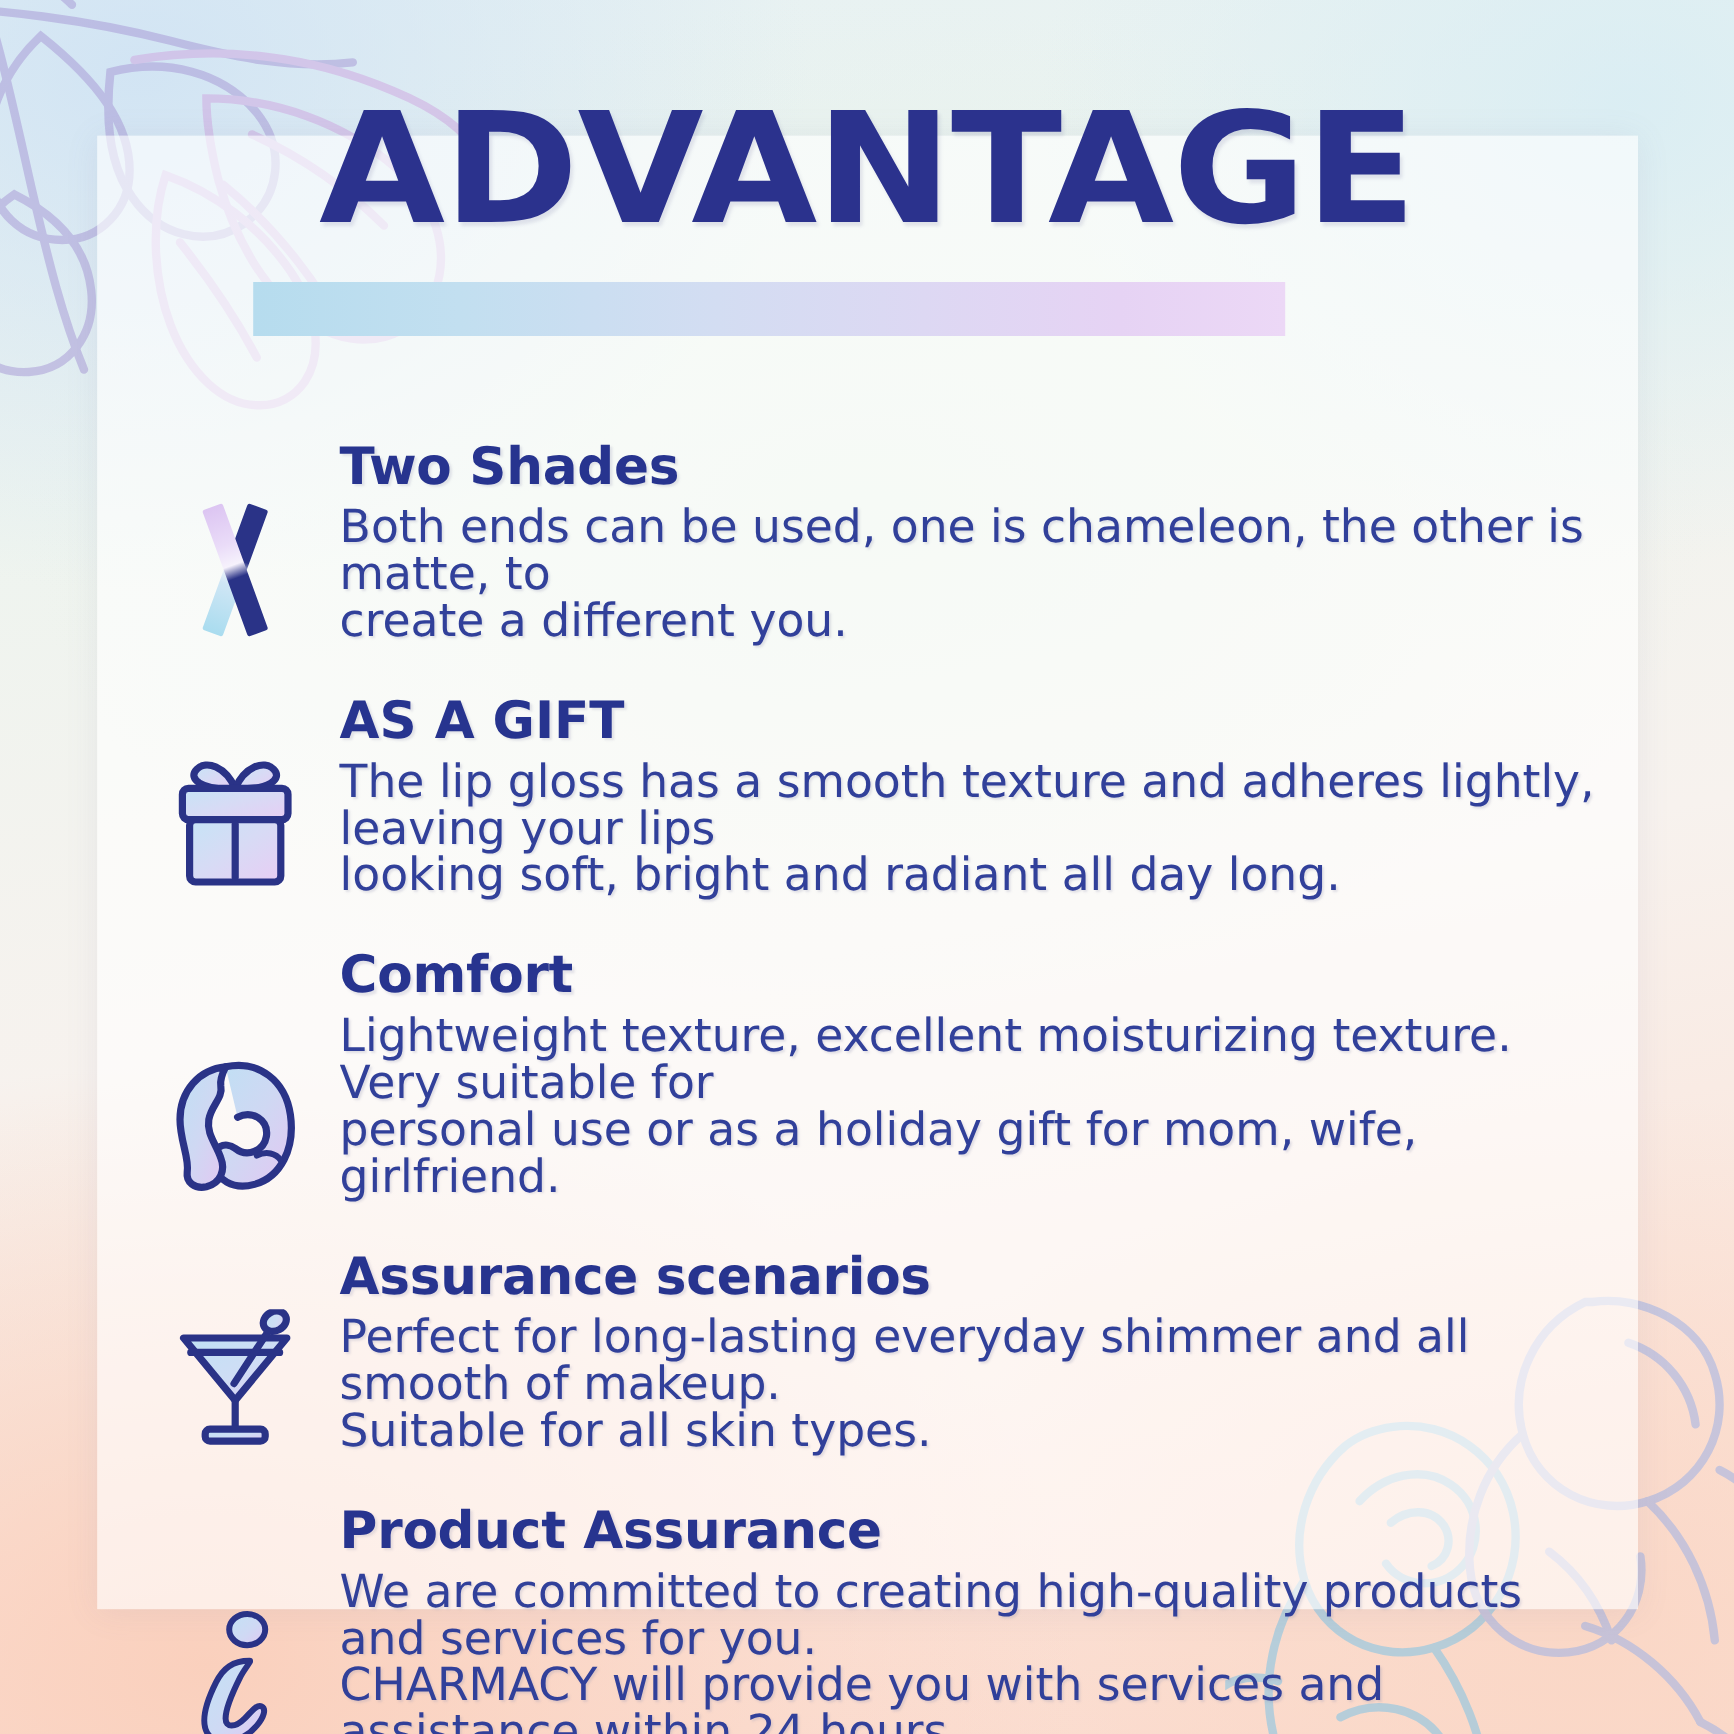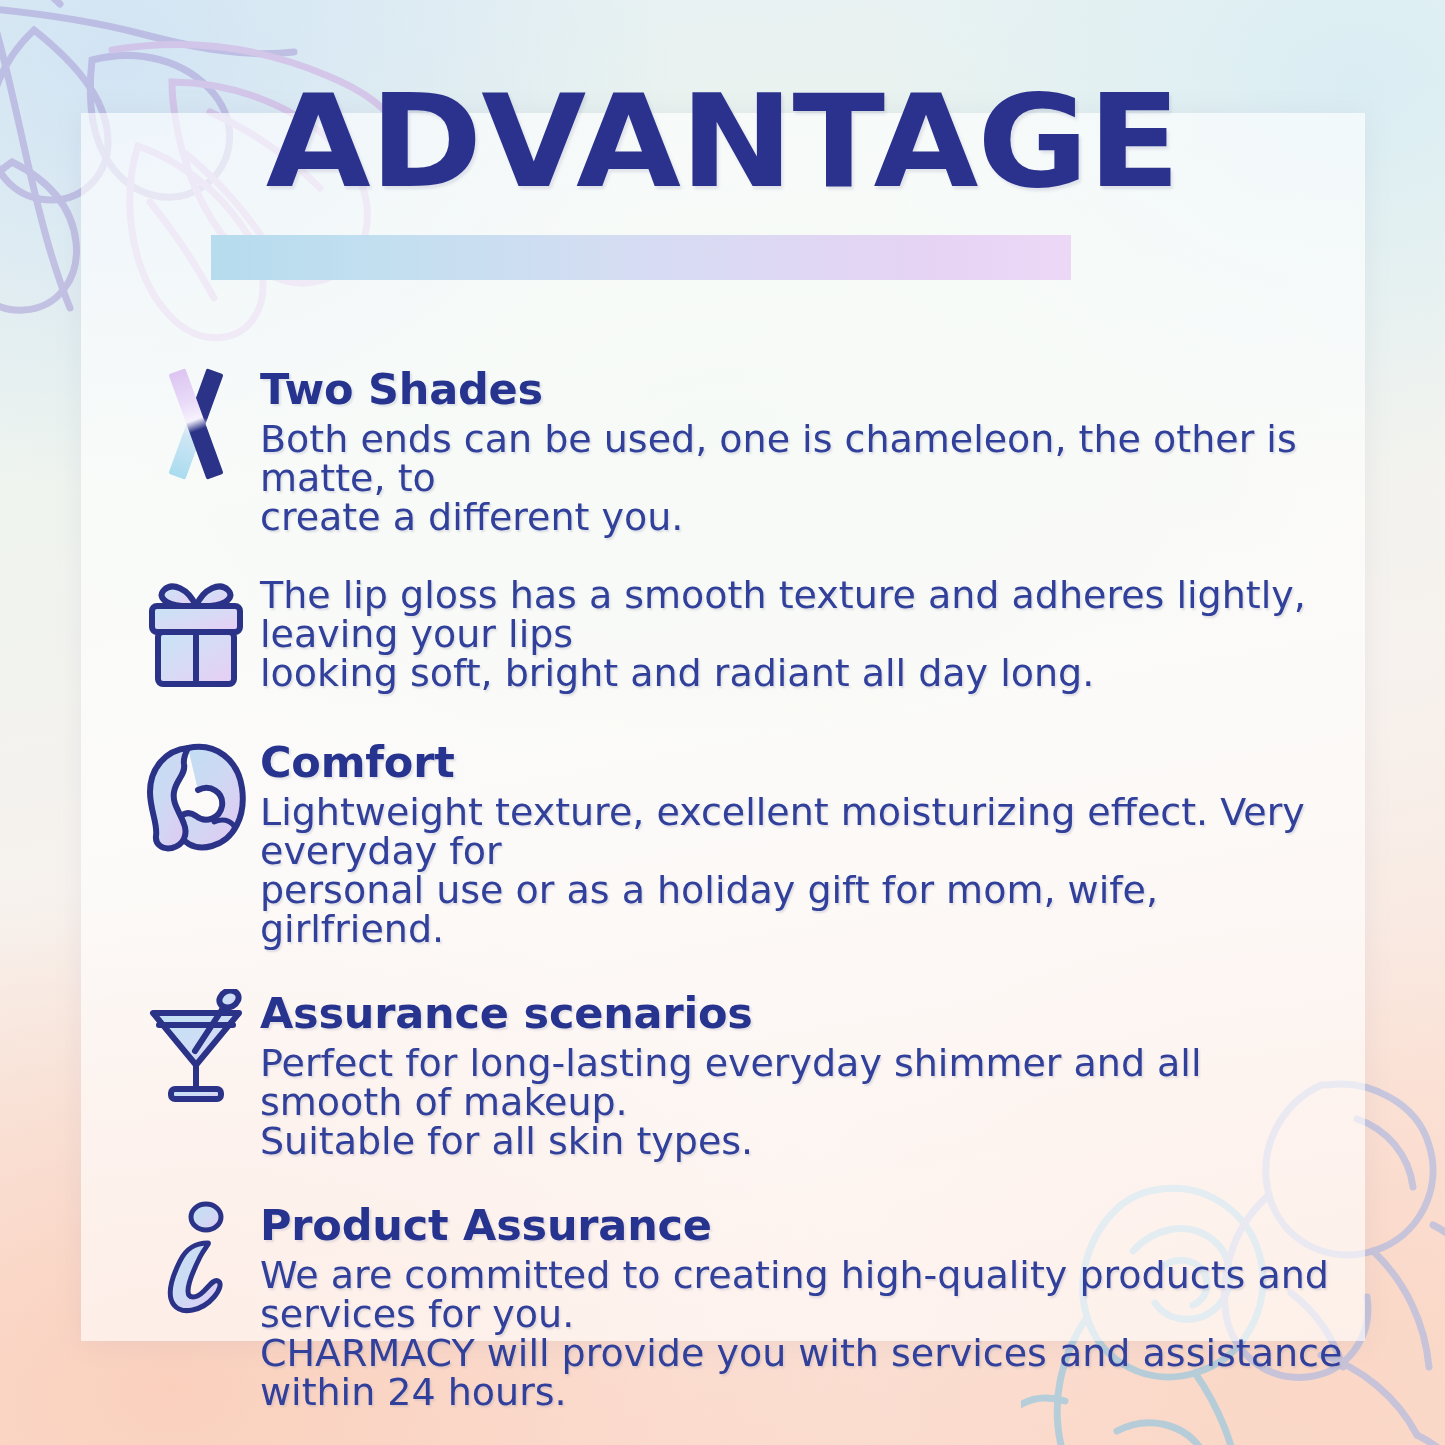--- a/index.html
+++ b/index.html
@@ -83,23 +83,24 @@
   
   .features {
     position: absolute;
     left: 132px;
     top: 362px;
     width: 1215px;
   }
   .feature {
     position: relative;
     display: flex;
-    align-items: flex-start;
+    align-items: flex-end;
     margin-bottom: 37px;
     min-height: 124px;
+    gap: 23px;
   }
   .feature:last-child { margin-bottom: 16px; }
 
   .icon-cell {
     flex: 0 0 128px;
     height: 124px;
     display: flex;
     align-items: center;
     justify-content: center;
   }
@@ -231,20 +232,21 @@
           <g fill="url(#g2)" stroke="#2a3387" stroke-width="6" stroke-linejoin="round" stroke-linecap="round">
             <path d="M52 26 C 44 8, 28 2, 20 10 C 12 18, 24 28, 52 26 Z"></path>
             <path d="M52 26 C 60 8, 76 2, 84 10 C 92 18, 80 28, 52 26 Z"></path>
             <rect x="8" y="26" width="88" height="26" rx="5"></rect>
             <rect x="14" y="52" width="76" height="52" rx="5"></rect>
           </g>
           <line x1="52" y1="56" x2="52" y2="100" stroke="#2a3387" stroke-width="6" stroke-linecap="round"></line>
         </svg>
       </div>
       <div class="text-cell">
+        <p class="f-title caps">AS A GIFT</p>
         <p class="f-body">The lip gloss has a smooth texture and adheres lightly, leaving your lips
 looking soft, bright and radiant all day long.</p>
       </div>
     </div>
 
     <div class="feature">
       <div class="icon-cell">
         <svg width="108" height="114" viewBox="0 0 108 114" xmlns="http://www.w3.org/2000/svg">
           <defs>
             <linearGradient id="g3" x1="0" y1="0" x2="1" y2="1">
@@ -257,21 +259,21 @@
             <path d="M46 8 C 74 2, 96 20, 100 48 C 104 76, 92 100, 70 106 C 52 111, 38 102, 36 88 C 34 74, 46 70, 54 76
                      C 64 84, 78 78, 80 66 C 82 52, 68 44, 56 50"></path>
             <path d="M46 8 C 24 10, 8 28, 8 52 C 8 70, 16 84, 14 96 C 13 104, 20 110, 30 108 C 42 105, 46 94, 42 84
                      C 38 72, 30 64, 32 52 C 34 40, 44 34, 42 24 C 41 18, 44 12, 46 8 Z"></path>
           </g>
           <path d="M72 82 C 80 78, 88 80, 92 86" fill="none" stroke="#2a3387" stroke-width="5" stroke-linecap="round"></path>
         </svg>
       </div>
       <div class="text-cell">
         <p class="f-title">Comfort</p>
-        <p class="f-body">Lightweight texture, excellent moisturizing effect. Very everyday for
+        <p class="f-body">Lightweight texture, excellent moisturizing texture. Very suitable for
 personal use or as a holiday gift for mom, wife, girlfriend.</p>
       </div>
     </div>
 
     <div class="feature">
       <div class="icon-cell">
         <svg width="102" height="118" viewBox="0 0 102 118" xmlns="http://www.w3.org/2000/svg">
           <defs>
             <linearGradient id="g4" x1="0" y1="0" x2="1" y2="1">
               <stop offset="0%" stop-color="#bfe2f5"></stop>

